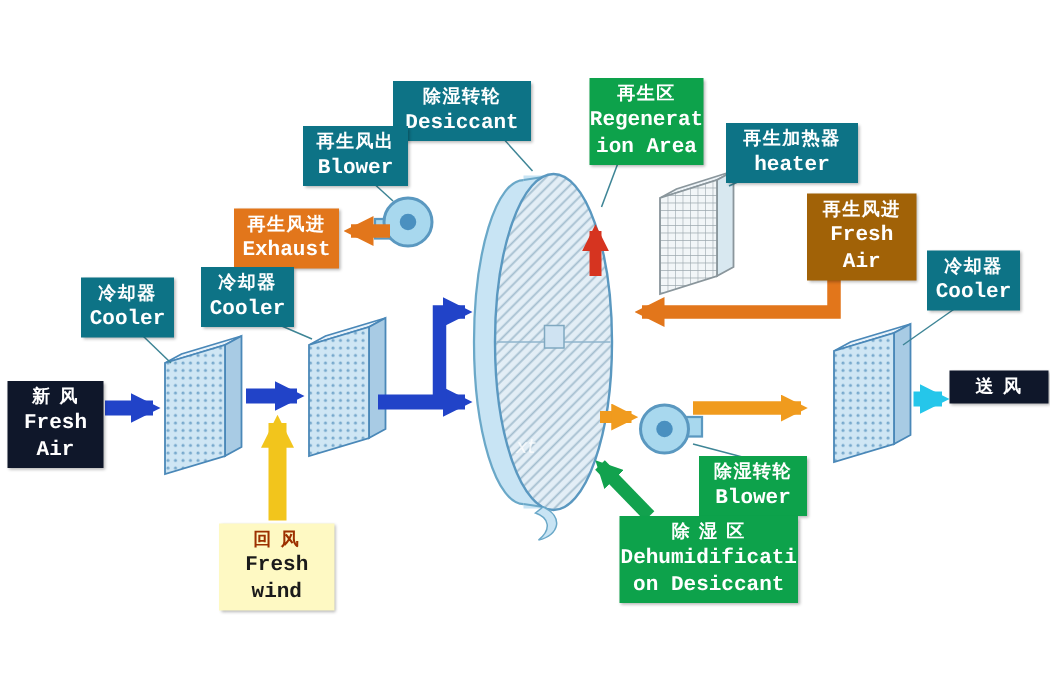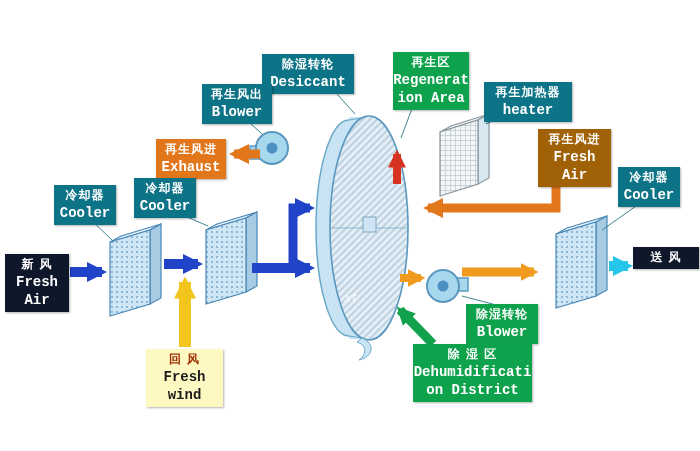--- a/index.html
+++ b/index.html
@@ -200,16 +200,16 @@
     <span class="en">Fresh wind</span>
   </div>
 
   <div class="label green" style="left:466px; top:304px; width:72px;">
     <span class="zh">除湿转轮</span>
     <span class="en">Blower</span>
   </div>
 
   <div class="label green" style="left:413px; top:344px; width:119px;">
     <span class="zh">除 湿 区</span>
-    <span class="en">Dehumidification District</span>
+    <span class="en">Dehumidification Desiccant</span>
   </div>
 
 </div>
 
 </body></html>

